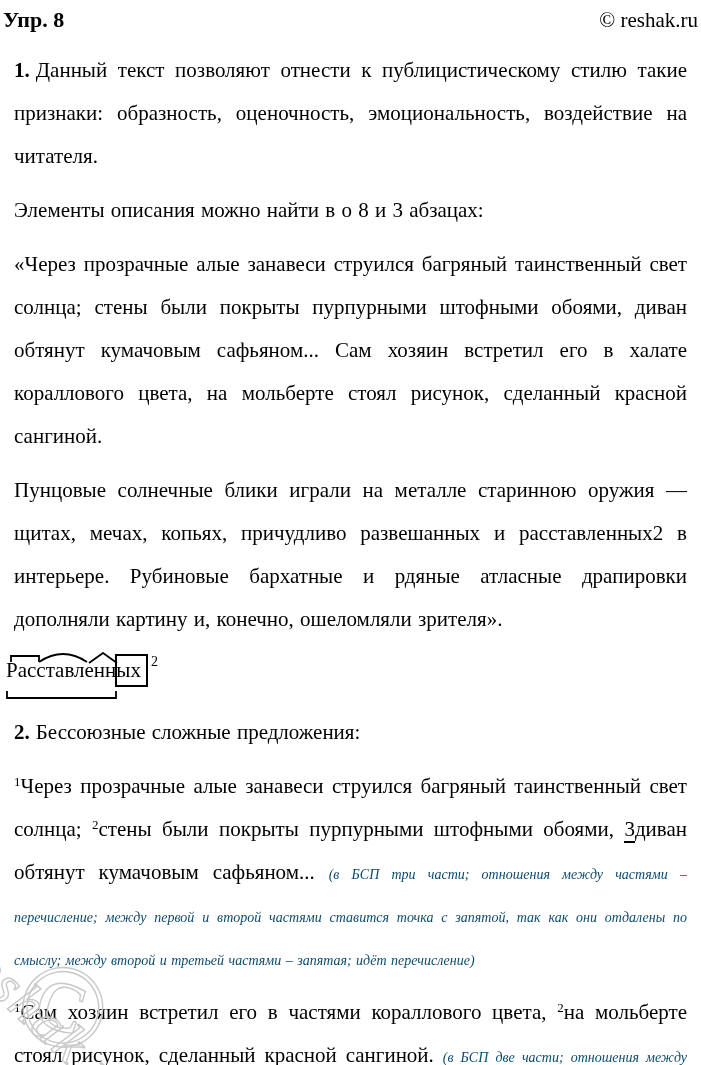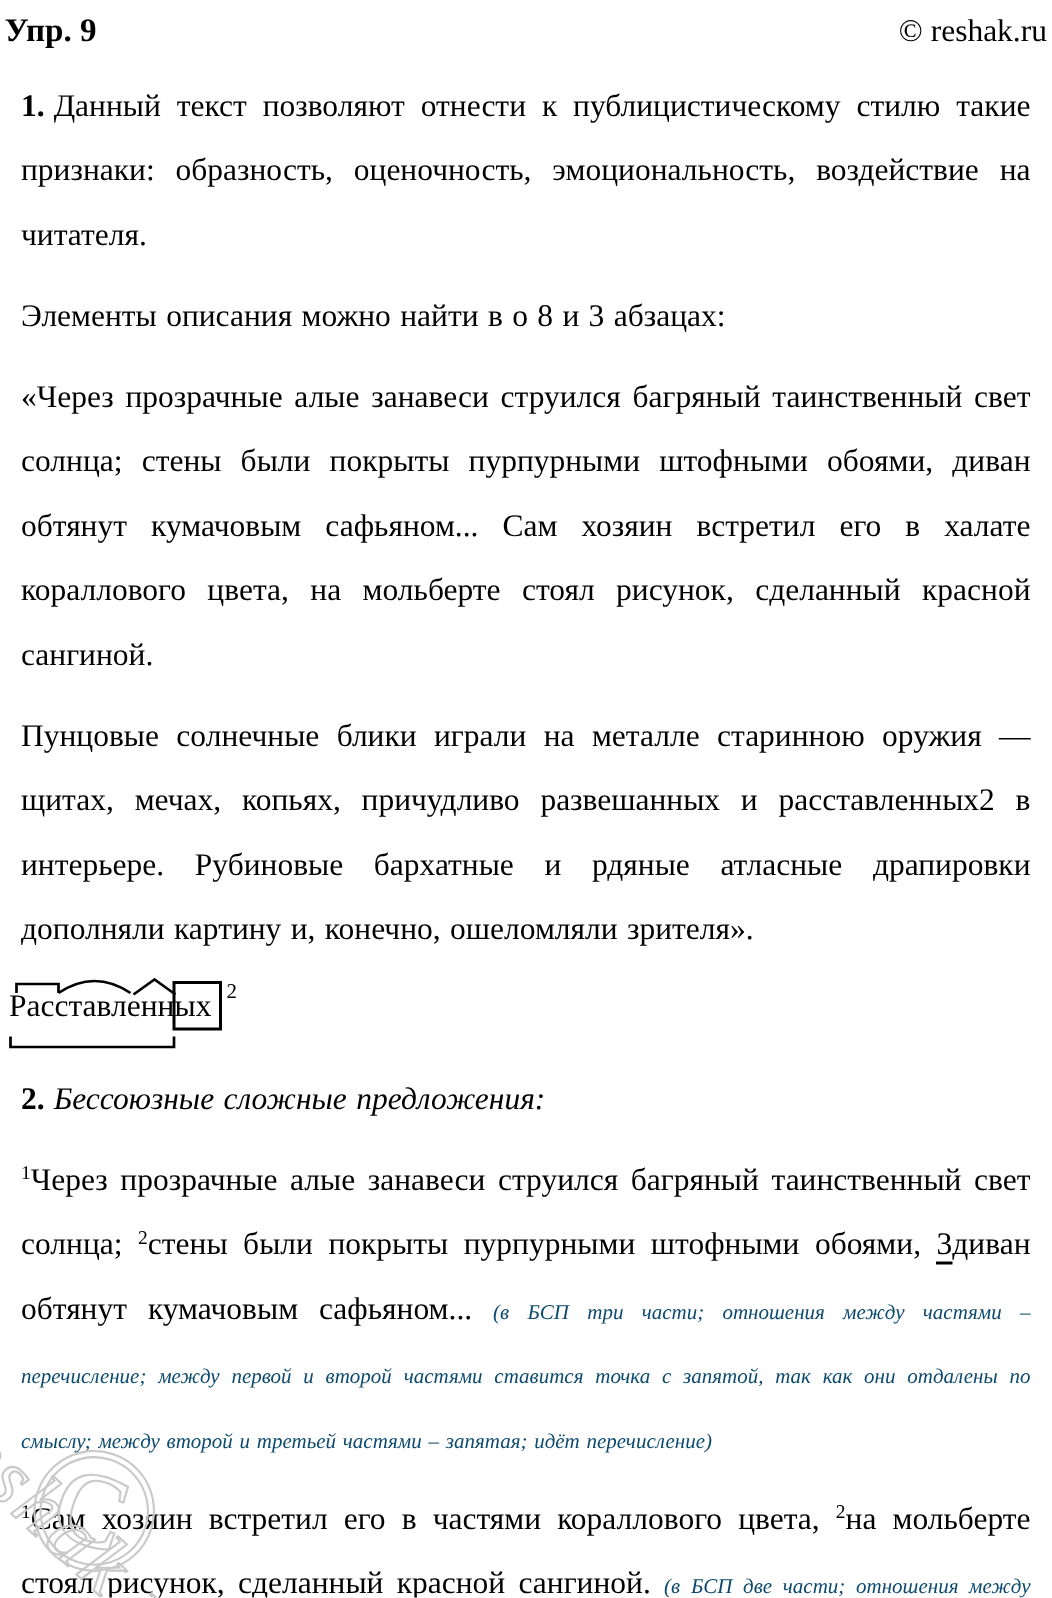--- a/index.html
+++ b/index.html
@@ -15,21 +15,21 @@
     font-size:21px; line-height:36px;
   }
   .exercise-num { font-weight:bold; font-size:22px; }
   .copyright { font-size:21px; }
 
   p.body-par {
     margin:11px; font-size:21px; line-height:43px; text-align:justify;
     word-spacing:1px;
   }
   .item-num { font-weight:bold; margin-right:6px; }
-  .part2-head { font-style:italic; }
+  .part2-head { }
 
   .comment {
     font-style:italic; font-size:14px; line-height:34px; color:#0c4a6e;
   }
   sup.marker {
     font-size:13px; line-height:0; vertical-align:7px;
   }
   .num3 { border-bottom:2px dashed #000; }
 
   
@@ -61,21 +61,21 @@
     color:transparent; -webkit-text-stroke:1.4px #c9c9c9;
     font-family:"Liberation Serif","DejaVu Serif",serif;
   }
 </style>
 </head>
 <body>
 
 <div class="page">
 
   <div class="page-header">
-    <span class="exercise-num">Упр. 9</span>
+    <span class="exercise-num">Упр. 8</span>
     <span class="copyright">© reshak.ru</span>
   </div>
 
   <p class="body-par"><b class="item-num">1.</b><span>Данный текст позволяют отнести к публицистическому стилю такие признаки: образность, оценочность, эмоциональность, воздействие на читателя.</span></p>
 
   <p class="body-par"><span>Элементы описания можно найти в о 8 и 3 абзацах:</span></p>
 
   <p class="body-par"><span>«Через прозрачные алые занавеси струился багряный таинственный свет солнца; стены были покрыты пурпурными штофными обоями, диван обтянут кумачовым сафьяном... Сам хозяин встретил его в халате кораллового цвета, на мольберте стоял рисунок, сделанный красной сангиной.</span></p>
 
   <p class="body-par"><span>Пунцовые солнечные блики играли на металле старинною оружия — щитах, мечах, копьях, причудливо развешанных и расставленных2 в интерьере. Рубиновые бархатные и рдяные атласные драпировки дополняли картину и, конечно, ошеломляли зрителя».</span></p>

